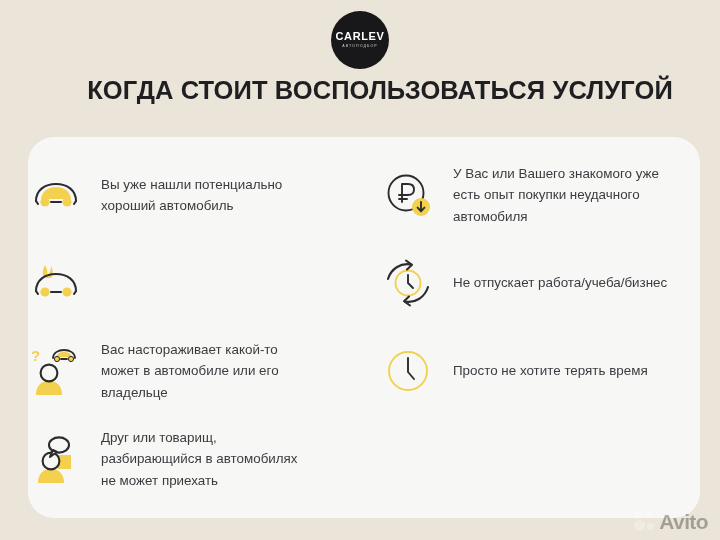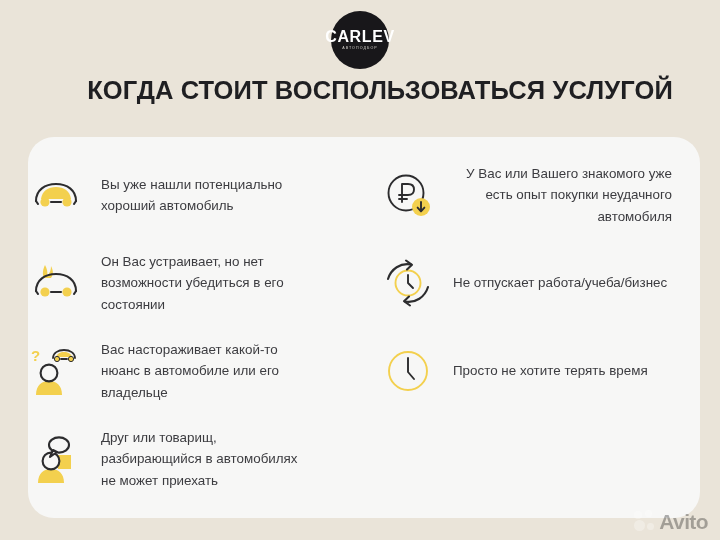--- a/index.html
+++ b/index.html
@@ -30,21 +30,21 @@
     height: 58px;
     border-radius: 50%;
     background: #18171A;
     display: flex;
     flex-direction: column;
     align-items: center;
     justify-content: center;
   }
   .logo-main {
     color: #FFFFFF;
-    font-size: 16px;
+    font-size: 11px;
     font-weight: bold;
     letter-spacing: 0.6px;
     line-height: 1;
   }
   .logo-sub {
     color: #D9D6D0;
     font-size: 3.6px;
     letter-spacing: 1.1px;
     margin-top: 2.5px;
     line-height: 1;
@@ -80,21 +80,21 @@
     inset: 0;
     display: flex;
   }
   .col {
     width: 50%;
     padding: 14px 0 0 0;
     display: flex;
     flex-direction: column;
   }
   .col-left  { padding-right: 14px; }
-  .col-right { padding-left: 10px; padding-right: 28px; text-align: right; }
+  .col-right { padding-left: 10px; padding-right: 28px; }
 
   .item {
     display: flex;
     align-items: center;
     min-height: 84px;
   }
   .col-left  .item { min-height: 88px; }
   .col-right .item { min-height: 88px; }
 
   .item-icon {
@@ -186,37 +186,36 @@
           <svg width="52" height="44" viewBox="0 0 52 44">
             <path d="M15 4 C17 8 18 11 17 15 C20 12 21 9 21 5 C23 9 24 13 21 17 L14 17 C12 13 13 8 15 4 Z" fill="#F3D04E"></path>
             <path d="M6 30 C6 19 15 13 26 13 C37 13 46 19 46 30" fill="none" stroke="#2C2C2E" stroke-width="2.1" stroke-linecap="round"></path>
             <path d="M6 30 L8 33" fill="none" stroke="#2C2C2E" stroke-width="2.1" stroke-linecap="round"></path>
             <path d="M46 30 L44 33" fill="none" stroke="#2C2C2E" stroke-width="2.1" stroke-linecap="round"></path>
             <line x1="21" y1="31" x2="31" y2="31" stroke="#2C2C2E" stroke-width="2.1" stroke-linecap="round"></line>
             <circle cx="15" cy="31" r="4.6" fill="#F3D04E"></circle>
             <circle cx="37" cy="31" r="4.6" fill="#F3D04E"></circle>
           </svg>
         </div>
-        <div class="item-text">Он Вас устраивает, но нет возможности убедиться в его состоянии</div>
       </div>
 
       <div class="item">
         <div class="item-icon">
           <svg width="56" height="52" viewBox="0 0 56 52">
             <text x="3" y="16" font-family="Liberation Sans, sans-serif" font-size="15" font-weight="bold" fill="#F3D04E">?</text>
             <path d="M25 13 C25 8 30 5 36 5 C42 5 47 8 47 13" fill="none" stroke="#2C2C2E" stroke-width="1.8" stroke-linecap="round"></path>
             <path d="M28 12 C29 8.5 32 7 36 7 C40 7 43 8.5 44 12 Z" fill="#F3D04E"></path>
             <line x1="33" y1="14" x2="39" y2="14" stroke="#2C2C2E" stroke-width="1.8" stroke-linecap="round"></line>
             <circle cx="29" cy="14" r="2.6" fill="#F3D04E" stroke="#2C2C2E" stroke-width="1"></circle>
             <circle cx="43" cy="14" r="2.6" fill="#F3D04E" stroke="#2C2C2E" stroke-width="1"></circle>
             <path d="M8 50 C8 40 14 36 21 36 C28 36 34 40 34 50 Z" fill="#F3D04E"></path>
             <circle cx="21" cy="28" r="8.4" fill="#F7F7F6" stroke="#2C2C2E" stroke-width="2.1"></circle>
           </svg>
         </div>
-        <div class="item-text">Вас настораживает какой-то нюанс в автомобиле или его владельце</div>
+        <div class="item-text">Вас настораживает какой-то может в автомобиле или его владельце</div>
       </div>
 
       <div class="item">
         <div class="item-icon">
           <svg width="56" height="52" viewBox="0 0 56 52">
             <path d="M30 22 L43 22 L43 36 L30 36 Z" fill="#F3D04E"></path>
             <path d="M10 50 C10 40 16 36 23 36 C30 36 36 40 36 50 Z" fill="#F3D04E"></path>
             <circle cx="23" cy="28" r="8.4" fill="#F7F7F6" stroke="#2C2C2E" stroke-width="2.1"></circle>
             <ellipse cx="31" cy="12" rx="10" ry="7.6" fill="#F7F7F6" stroke="#2C2C2E" stroke-width="2.1"></ellipse>
             <path d="M25 17 L22 24 L29 19 Z" fill="#F7F7F6" stroke="#2C2C2E" stroke-width="2.1" stroke-linejoin="round"></path>

